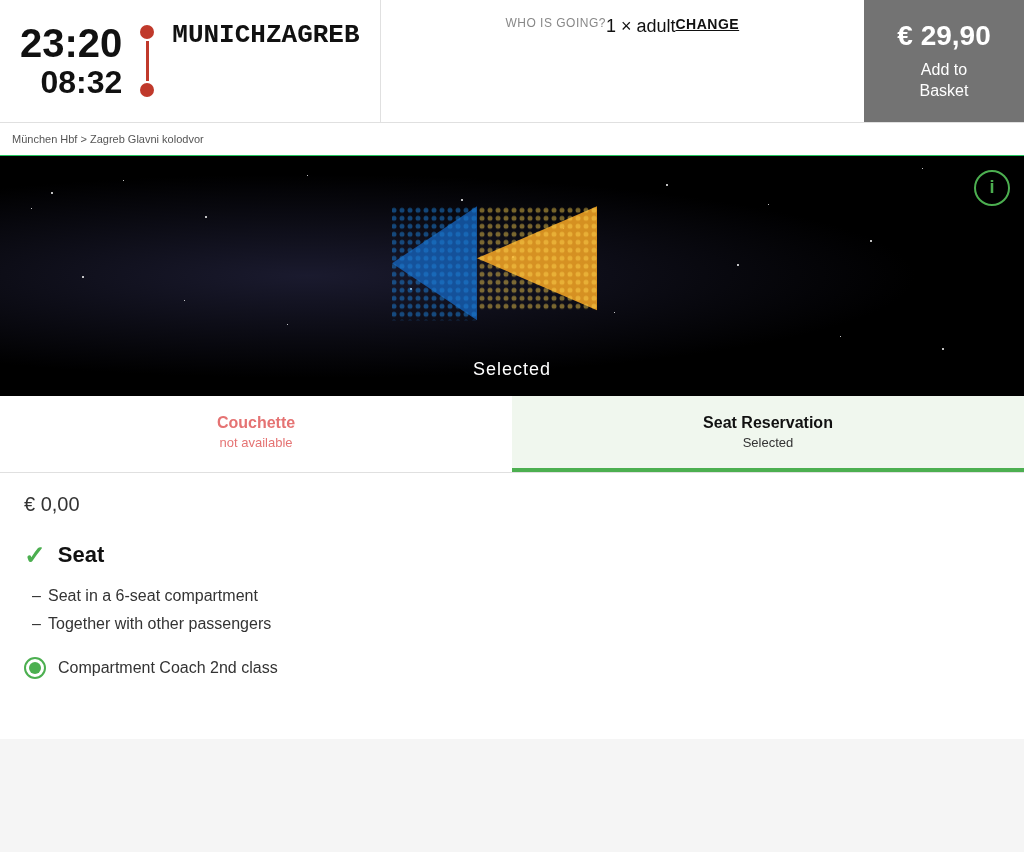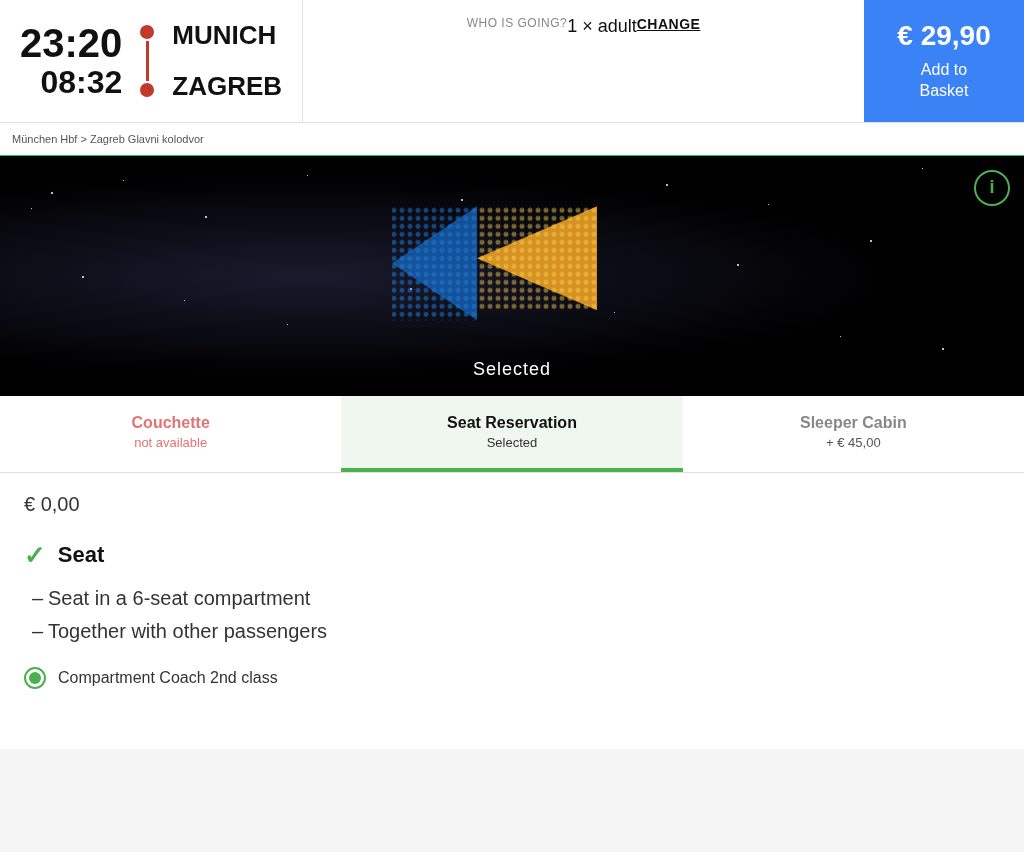--- a/index.html
+++ b/index.html
@@ -67,23 +67,24 @@
 
     .line-segment {
       width: 3px;
       flex: 1;
       background: #c0392b;
       margin: 2px 0;
     }
 
     .cities-col {
       display: flex;
-      flex-direction: column;
+      flex-direction: row;
       justify-content: space-between;
       height: 80px;
+      font-family: Liberation Mono, monospace;
     }
 
     .city-name {
       font-size: 26px;
       font-weight: 700;
       color: #111;
       line-height: 1.1;
     }
 
     .header-middle {
@@ -113,21 +114,21 @@
     .change-link {
       font-size: 14px;
       font-weight: 700;
       color: #111;
       text-decoration: underline;
       cursor: pointer;
       letter-spacing: 0.5px;
     }
 
     .header-right {
-      background: #3b82f6;
+      background: #737373;
       display: flex;
       flex-direction: column;
       align-items: center;
       justify-content: flex-start;
       padding: 20px 24px;
       min-width: 160px;
       cursor: pointer;
     }
 
     .price-big {
@@ -308,21 +309,21 @@
       margin-right: 12px;
     }
 
     .feature-list {
       list-style: none;
       margin-left: 8px;
       margin-bottom: 24px;
     }
 
     .feature-list li {
-      font-size: 20px;
+      font-size: 16px;
       color: #333;
       margin-bottom: 10px;
       padding-left: 16px;
       position: relative;
     }
 
     .feature-list li::before {
       content: '–';
       position: absolute;
       left: 0;
@@ -454,24 +455,20 @@
 
 <div class="tabs">
   <div class="tab disabled">
     <div class="tab-title">Couchette</div>
     <div class="tab-subtitle unavailable">not available</div>
   </div>
   <div class="tab active">
     <div class="tab-title">Seat Reservation</div>
     <div class="tab-subtitle selected">Selected</div>
   </div>
-  <div class="tab muted">
-    <div class="tab-title">Sleeper Cabin</div>
-    <div class="tab-subtitle price">+ € 45,00</div>
-  </div>
 </div>
 
 <div class="content">
   <div class="price-line">€ 0,00</div>
 
   <div class="seat-section">
     <div class="seat-heading">
       <span class="checkmark">✓</span>
       <span>Seat</span>
     </div>

